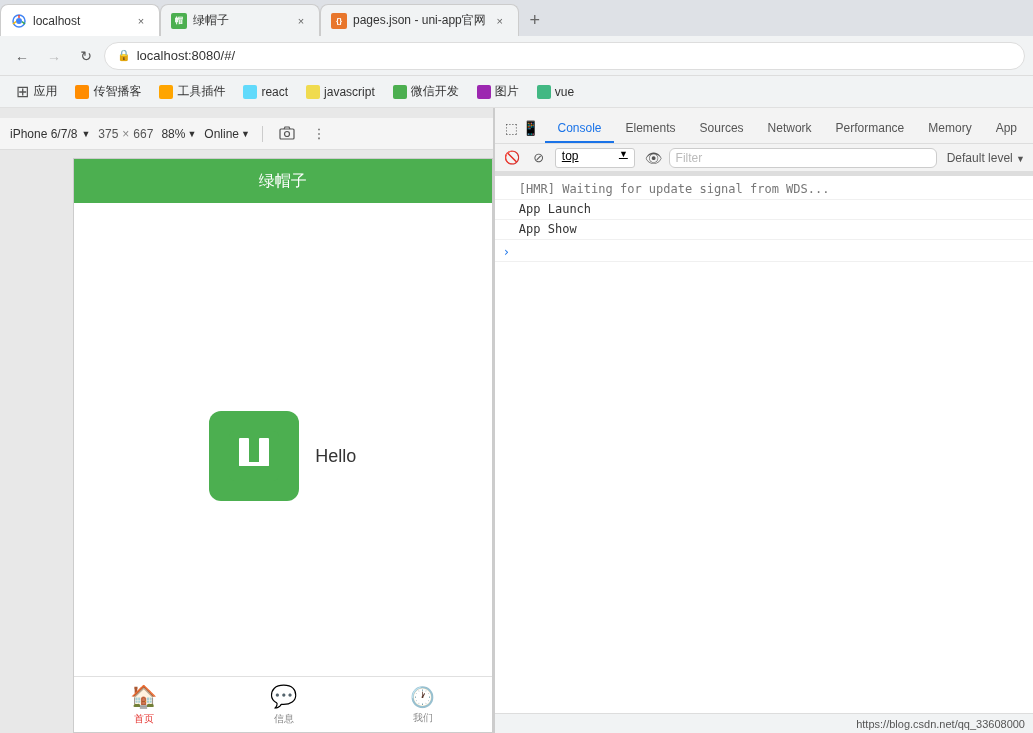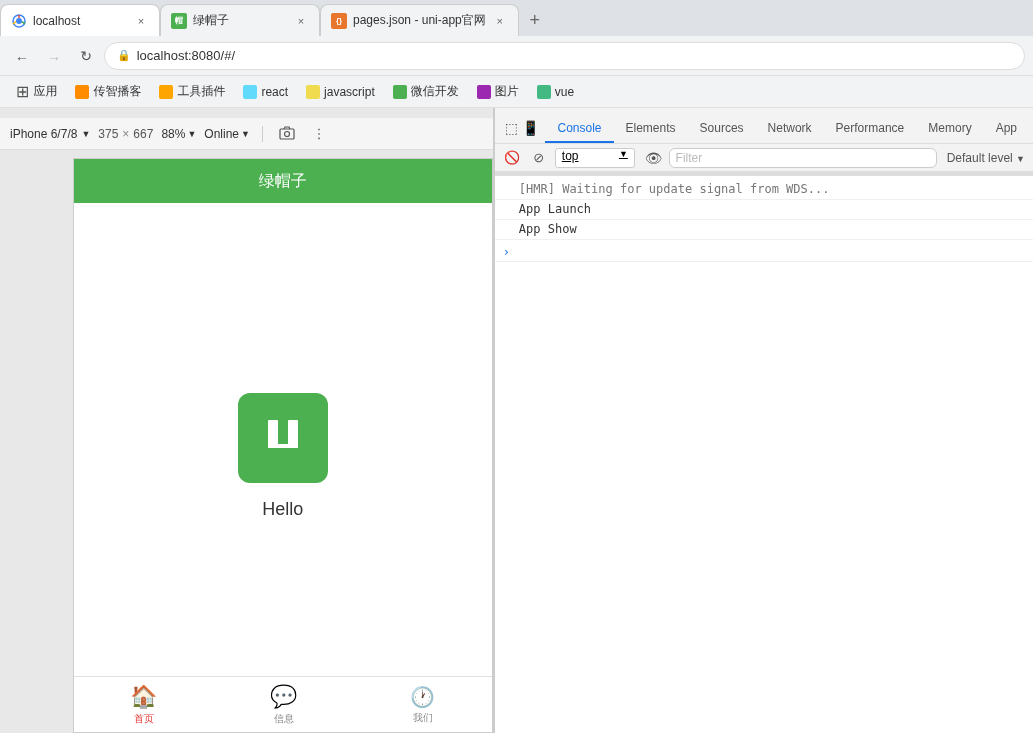--- a/index.html
+++ b/index.html
@@ -44,21 +44,21 @@
     .dim-x { color: #888; }
     .zoom-select { display: flex; align-items: center; gap: 2px; cursor: pointer; }
     .online-select { display: flex; align-items: center; gap: 2px; cursor: pointer; }
     .toolbar-sep { width: 1px; height: 16px; background: #ccc; margin: 0 4px; }
     .toolbar-icon-btn { width: 24px; height: 24px; display: flex; align-items: center; justify-content: center; border-radius: 3px; cursor: pointer; font-size: 13px; color: #555; }
 
     .phone-frame { width: 420px; background: #fff; margin-top: 8px; border: 1px solid #ccc; display: flex; flex-direction: column; overflow: hidden; flex: 1; }
     .phone-header { height: 44px; background: #4caf50; display: flex; align-items: center; justify-content: center; }
     .phone-header-title { color: white; font-size: 16px; font-weight: 500; }
     .phone-body { flex: 1; display: flex; flex-direction: column; align-items: center; justify-content: center; background: #fff; position: relative; }
-    .phone-logo-container { display: flex; flex-direction: column; align-items: center; gap: 16px; margin-top: 33px; }
+    .phone-logo-container { display: flex; flex-direction: row; align-items: center; gap: 16px; margin-top: 33px; }
     .phone-logo { width: 90px; height: 90px; background: #4caf50; border-radius: 12px; display: flex; align-items: center; justify-content: center; }
     .phone-hello { font-size: 18px; color: #333; }
     .phone-footer { height: 56px; background: #fff; border-top: 1px solid #e0e0e0; display: flex; align-items: center; justify-content: space-around; }
     .footer-tab { display: flex; flex-direction: column; align-items: center; gap: 2px; cursor: pointer; }
     .footer-tab-icon { font-size: 22px; }
     .footer-tab-icon.active { color: #e53935; }
     .footer-tab-icon.inactive { color: #888; }
     .footer-tab-label { font-size: 10px; color: #888; }
     .footer-tab-label.active { color: #e53935; }
 
@@ -299,16 +299,19 @@
         <div class="console-line">
           <span class="console-chevron"></span>
           <span class="console-text">App Show</span>
         </div>
         <div class="console-line">
           <span class="console-chevron" style="color:#1a73e8;font-size:12px;">›</span>
           <span class="console-text" style="color:#1a73e8;"></span>
         </div>
       </div>
 
+      <div class="status-bar">
+        <span>https://blog.csdn.net/qq_33608000</span>
+      </div>
     </div>
 
   </div>
 </div>
 
 </body></html>

